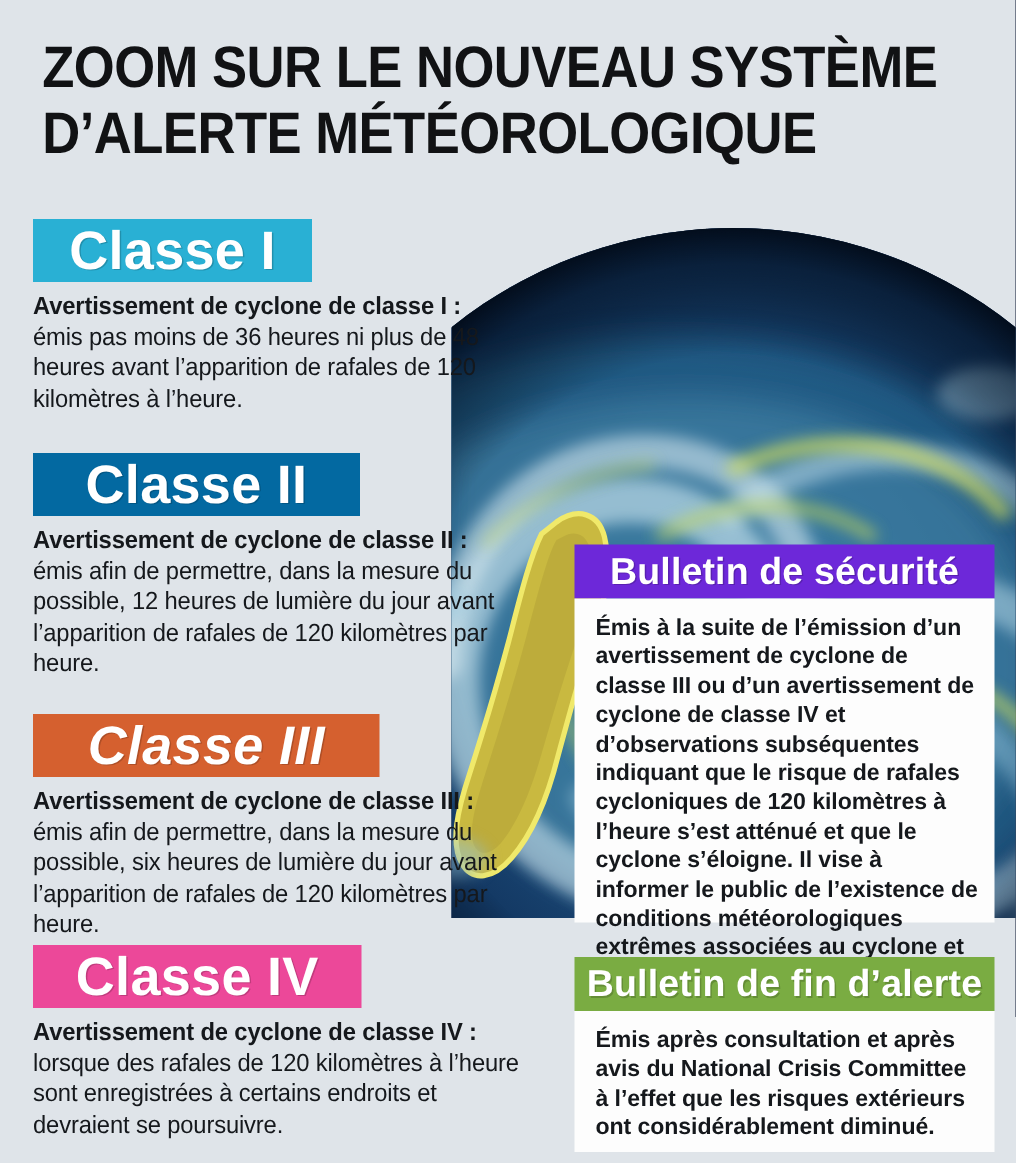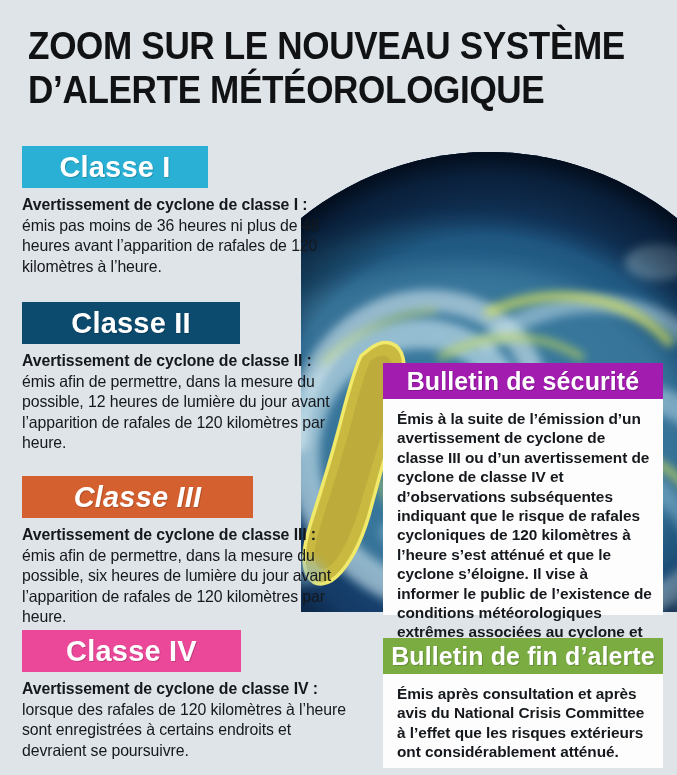--- a/index.html
+++ b/index.html
@@ -50,21 +50,21 @@
 
   
   .class-block{position:absolute;left:0;width:360px;z-index:5;}
   .class-header{
     margin-left:22px;
     height:42px;
     display:flex;align-items:center;justify-content:center;
     color:#ffffff;
     font-family:"Liberation Sans Narrow","Liberation Sans",sans-serif;
     font-weight:bold;
-    font-size:29px;
+    font-size:36px;
     letter-spacing:0.2px;
     text-shadow:1px 1px 0 rgba(0,0,0,0.18);
   }
   .class-body{
     margin-left:22px;
     padding-top:6px;
     color:#15181c;
     font-family:"Liberation Sans Narrow","Liberation Sans",sans-serif;
     font-size:16.5px;
     line-height:20.5px;
@@ -74,21 +74,21 @@
   }
   .class-body .lead{font-weight:bold;display:block;}
   .class-body .rest{display:block;}
 
   #block-1{top:146px;}
   #block-2{top:302px;}
   #block-3{top:476px;}
   #block-4{top:630px;}
 
   #block-1 .class-header{width:186px;background:#29b0d4;}
-  #block-2 .class-header{width:218px;background:#0c4a6e;}
+  #block-2 .class-header{width:218px;background:#0369a1;}
   #block-3 .class-header{width:231px;background:#d5602f;font-style:italic;}
   #block-4 .class-header{width:219px;background:#ec4899;}
 
   
   .bulletin{position:absolute;z-index:5;}
   .bulletin-header{
     display:flex;align-items:center;justify-content:center;
     color:#ffffff;
     font-family:"Liberation Sans Narrow","Liberation Sans",sans-serif;
     font-weight:bold;
@@ -101,21 +101,21 @@
     color:#15181c;
     font-family:"Liberation Sans Narrow","Liberation Sans",sans-serif;
     font-weight:bold;
     font-size:15.4px;
     line-height:19.4px;
     letter-spacing:-0.05px;
     box-sizing:border-box;
   }
 
   #bulletin-security{left:383px;top:363px;width:280px;}
-  #bulletin-security .bulletin-header{height:36px;background:#a21caf;}
+  #bulletin-security .bulletin-header{height:36px;background:#6d28d9;}
   #bulletin-security .bulletin-panel{padding:10px 9px 10px 14px;height:216px;}
 
   #bulletin-endalert{left:383px;top:638px;width:280px;}
   #bulletin-endalert .bulletin-header{height:36px;background:#7aac42;}
   #bulletin-endalert .bulletin-panel{padding:10px 9px 12px 14px;height:94px;}
 </style>
 </head>
 <body>
 
 <div id="infographic">
@@ -246,16 +246,16 @@
     </div>
   </div>
 
   <div class="bulletin" id="bulletin-security">
     <div class="bulletin-header">Bulletin de sécurité</div>
     <div class="bulletin-panel">Émis à la suite de l’émission d’un avertissement de cyclone de classe III ou d’un avertissement de cyclone de classe IV et d’observations subséquentes indiquant que le risque de rafales cycloniques de 120 kilomètres à l’heure s’est atténué et que le cyclone s’éloigne. Il vise à informer le public de l’existence de conditions météorologiques extrêmes associées au cyclone et d’autres risques environnementaux.</div>
   </div>
 
   <div class="bulletin" id="bulletin-endalert">
     <div class="bulletin-header">Bulletin de fin d’alerte</div>
-    <div class="bulletin-panel">Émis après consultation et après avis du National Crisis Committee à l’effet que les risques extérieurs ont considérablement atténué.</div>
+    <div class="bulletin-panel">Émis après consultation et après avis du National Crisis Committee à l’effet que les risques extérieurs ont considérablement diminué.</div>
   </div>
 
 </div>
 
 </body></html>

